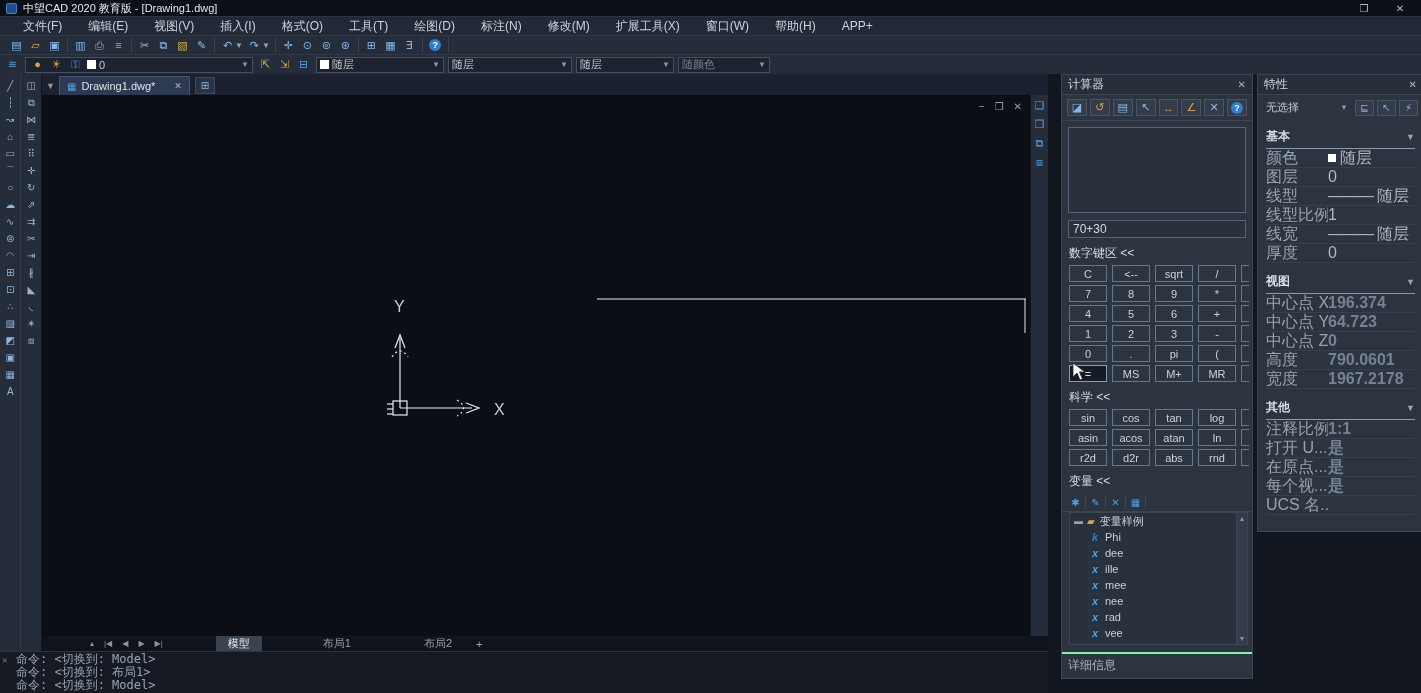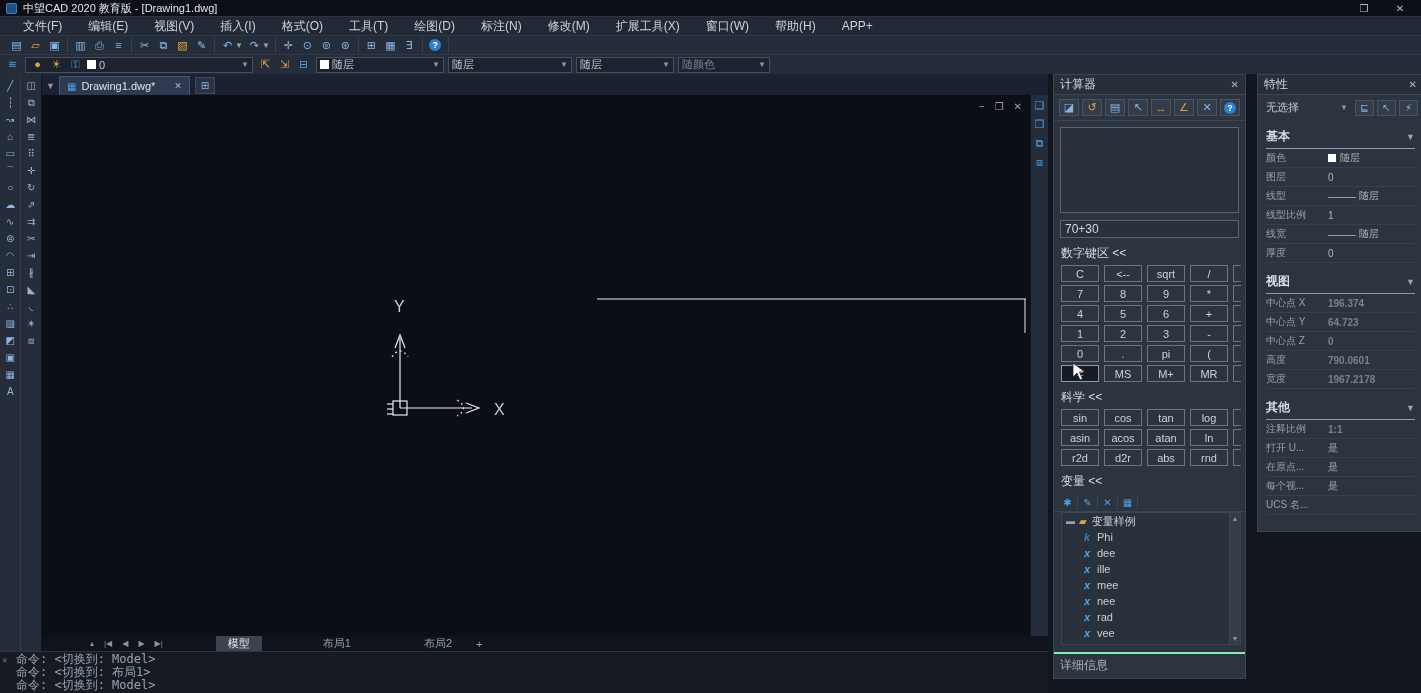--- a/index.html
+++ b/index.html
@@ -64,21 +64,21 @@
   .lt-nav { color:#8b95a2; font-size:8px; padding:0 4px; }
   .lt-tab { color:#98a1ab; font-size:11px; padding:0 12px; height:15px; line-height:15px;margin-left:47px; }
   .lt-tab.active { background:#3a4350; color:#eef1f4; }
   .lt-add { color:#98a1ab; font-size:11px; padding:0 10px; }
 
   .cmd { flex:1; background:#151a23; border-top:1px solid #2c3442; position:relative; padding:1px 0 0 16px; font-family:"DejaVu Sans Mono","Liberation Mono",monospace; }
   .cmd-close { position:absolute; left:2px; top:3px; color:#6f7987; font-size:9px; }
   .cmd-line { color:#99a2ad; font-size:12px; line-height:13px; white-space:pre; }
 
   
-  .calc-col { width:205px; background:#12161e; display:flex; flex-direction:row; flex:0 0 auto; padding-left:5px; }
+  .calc-col { width:205px; background:#12161e; display:flex; flex-direction:column; flex:0 0 auto; padding-left:13px; }
   .props-col { flex:1; background:#12161e; display:flex; flex-direction:column; padding-left:4px; }
   .panel { background:#2c343f; border:1px solid #3c4552; display:flex; flex-direction:column; }
   .panel-h { height:20px; background:#272f3a; border-bottom:1px solid #3c4552; display:flex; align-items:center; padding:0 6px; color:#d3d8de; font-size:12px; flex:0 0 auto; }
   .panel-h .x { margin-left:auto; color:#aeb5bd; font-size:10px; }
   .below-fill { flex:1; background:#12161e; }
 
   
   .calc { height:605px; }
   .calc-tb { display:flex; gap:3px; padding:4px 5px; border-bottom:1px solid #3c4552; }
   .calc-tbi { width:20px; height:17px; border:1px solid #4a5463; background:#333c48; color:#86b7e8; font-size:11px; display:flex; align-items:center; justify-content:center; }
@@ -104,21 +104,21 @@
 
   
   .props { min-height:458px; }
   .sel-row { display:flex; align-items:center; gap:4px; padding:4px 5px 2px 5px; }
   .sel-combo { width:88px; height:17px; display:flex; align-items:center; color:#c2c9d2; font-size:11px; padding:0 3px; }
   .sel-combo .car{ margin-left:auto; color:#8b95a2; font-size:8px;}
   .sel-ico { width:19px; height:16px; border:1px solid #4a5463; background:#333c48; color:#86b7e8; font-size:10px; display:flex; align-items:center; justify-content:center; }
   .p-sect { padding:10px 8px 0 8px; }
   .p-sect-h { display:flex; align-items:center; color:#d9dee4; font-size:12px; font-weight:bold; border-bottom:1px solid #8d99a8; padding-bottom:3px; }
   .p-sect-h .car { margin-left:auto; color:#9aa3ad; font-size:9px; }
-  .p-row { display:flex; align-items:center; height:19px; border-bottom:1px solid #363f4b; font-size:10px; }
+  .p-row { display:flex; align-items:center; height:19px; border-bottom:1px solid #363f4b; font-size:16px; }
   .p-label { width:62px; color:#98a2ac; white-space:nowrap; overflow:hidden; }
   .p-value { color:#aeb7c0; display:flex; align-items:center; gap:4px; white-space:nowrap; }
   .p-value.dim { color:#77828e;font-weight:bold; }
   .p-value .sw { width:8px; height:8px; }
   .p-value .lt { letter-spacing:-1px; }
 
   
   .geom-svg { position:absolute; left:0; top:0; }
   .cursor { position:absolute; z-index:50; }
 </style>

